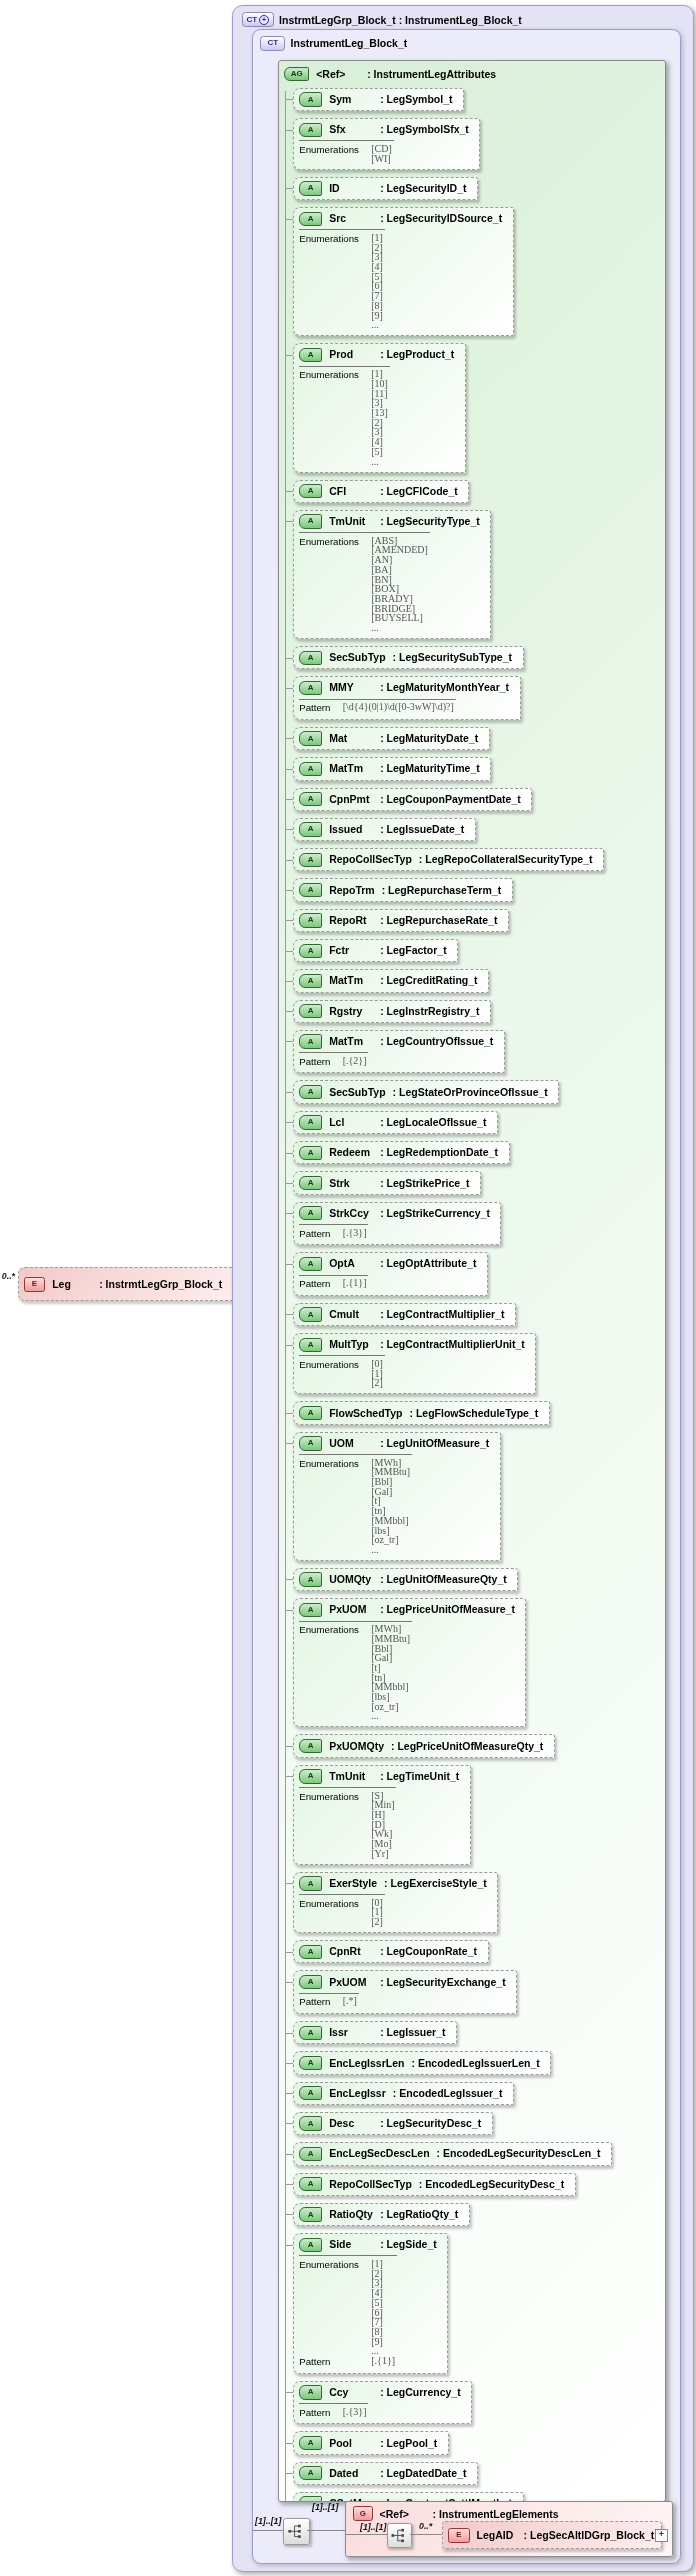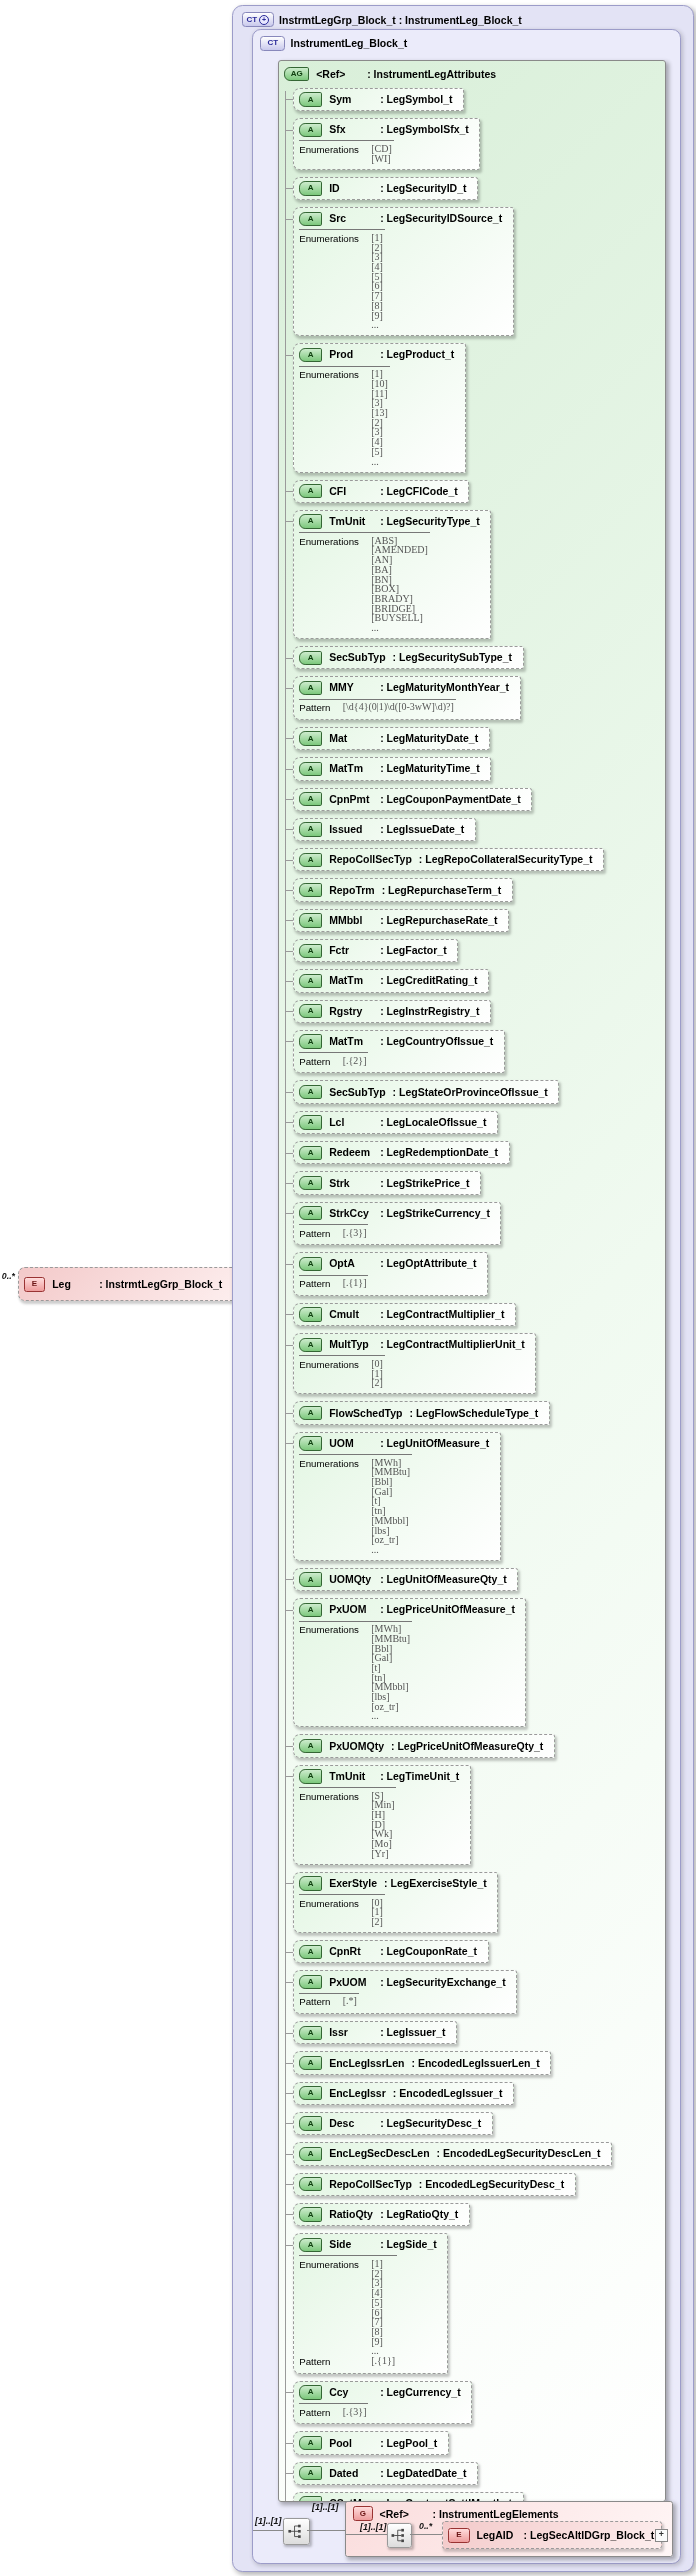--- a/index.html
+++ b/index.html
@@ -236,21 +236,21 @@
               </div></div><br><div class="attr-box"><div class="attr-head">
                 <span class="badge a">A</span>
                 <span class="aname">RepoCollSecTyp</span>
                 <span class="atype">: LegRepoCollateralSecurityType_t</span>
               </div></div><br><div class="attr-box"><div class="attr-head">
                 <span class="badge a">A</span>
                 <span class="aname">RepoTrm</span>
                 <span class="atype">: LegRepurchaseTerm_t</span>
               </div></div><br><div class="attr-box"><div class="attr-head">
                 <span class="badge a">A</span>
-                <span class="aname">MMbbl</span>
+                <span class="aname">RepoRt</span>
                 <span class="atype">: LegRepurchaseRate_t</span>
               </div></div><br><div class="attr-box"><div class="attr-head">
                 <span class="badge a">A</span>
                 <span class="aname">Fctr</span>
                 <span class="atype">: LegFactor_t</span>
               </div></div><br><div class="attr-box"><div class="attr-head">
                 <span class="badge a">A</span>
                 <span class="aname">MatTm</span>
                 <span class="atype">: LegCreditRating_t</span>
               </div></div><br><div class="attr-box"><div class="attr-head">

